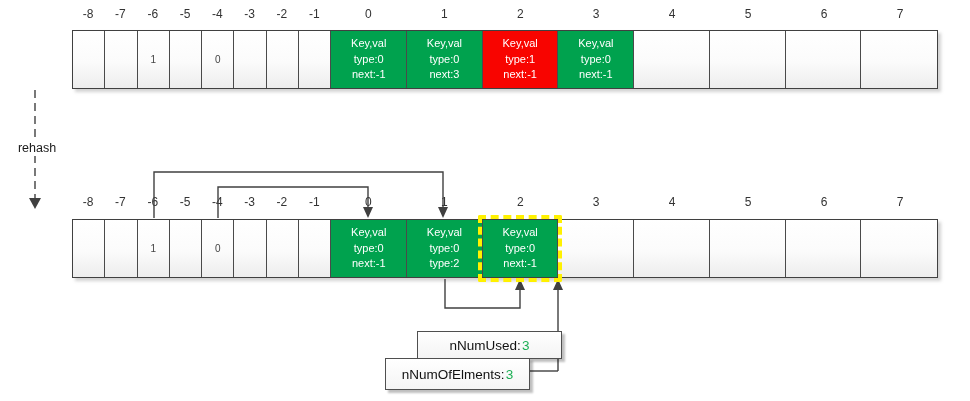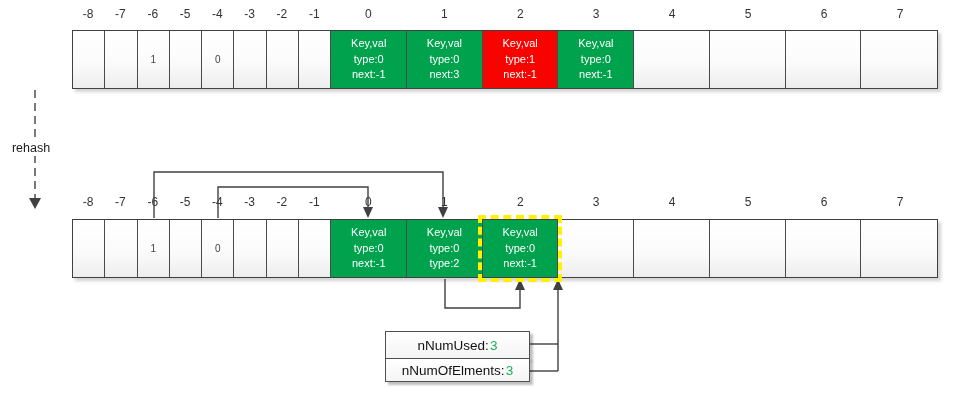--- a/index.html
+++ b/index.html
@@ -28,36 +28,36 @@
   .cell:last-child{border-right:none;}
   .cell .bucket-val{font-size:10px;color:#444;}
   .cell.entry{color:#ffffff;font-size:11px;line-height:15.5px;text-align:center;}
   
   .highlight{
     position:absolute;left:478px;top:215px;width:84px;height:67px;box-sizing:border-box;
     border:4.5px dashed #FFF100;border-radius:2px;pointer-events:none;z-index:7;
   }
   
   .rehash-label{
-    position:absolute;left:2px;top:140px;width:58px;text-align:center;
+    position:absolute;left:8px;top:140px;width:58px;text-align:center;
     font-size:12.5px;color:#1a1a1a;background:#ffffff;z-index:6;padding:1px 0;
   }
   
   svg.overlay{position:absolute;left:0;top:0;z-index:5;pointer-events:none;}
   
   .counters{position:absolute;left:385px;top:331px;width:145px;z-index:6;}
   .counter-box{
     box-sizing:border-box;border:1px solid #4f4f4f;width:145px;
     background:linear-gradient(180deg,#ffffff 0%,#f4f4f4 100%);
     box-shadow:2.5px 2.5px 2px rgba(0,0,0,0.25);
     display:flex;align-items:center;justify-content:center;
     font-size:13.5px;color:#111;
   }
-  .counter-box.first{height:28px;}
-  .counter-box.second{height:24px;margin-top:-1px;}
+  .counter-box.first{height:28px;margin-left:32px;}
+  .counter-box.second{height:32px;margin-top:-1px;}
   .counter-value{margin-left:1px;}
 </style>
 </head>
 <body>
 
 <div class="canvas">
 
   <div class="labels-row" style="top:6px">
       <div class="idx-label">-8</div>
       <div class="idx-label">-7</div>

